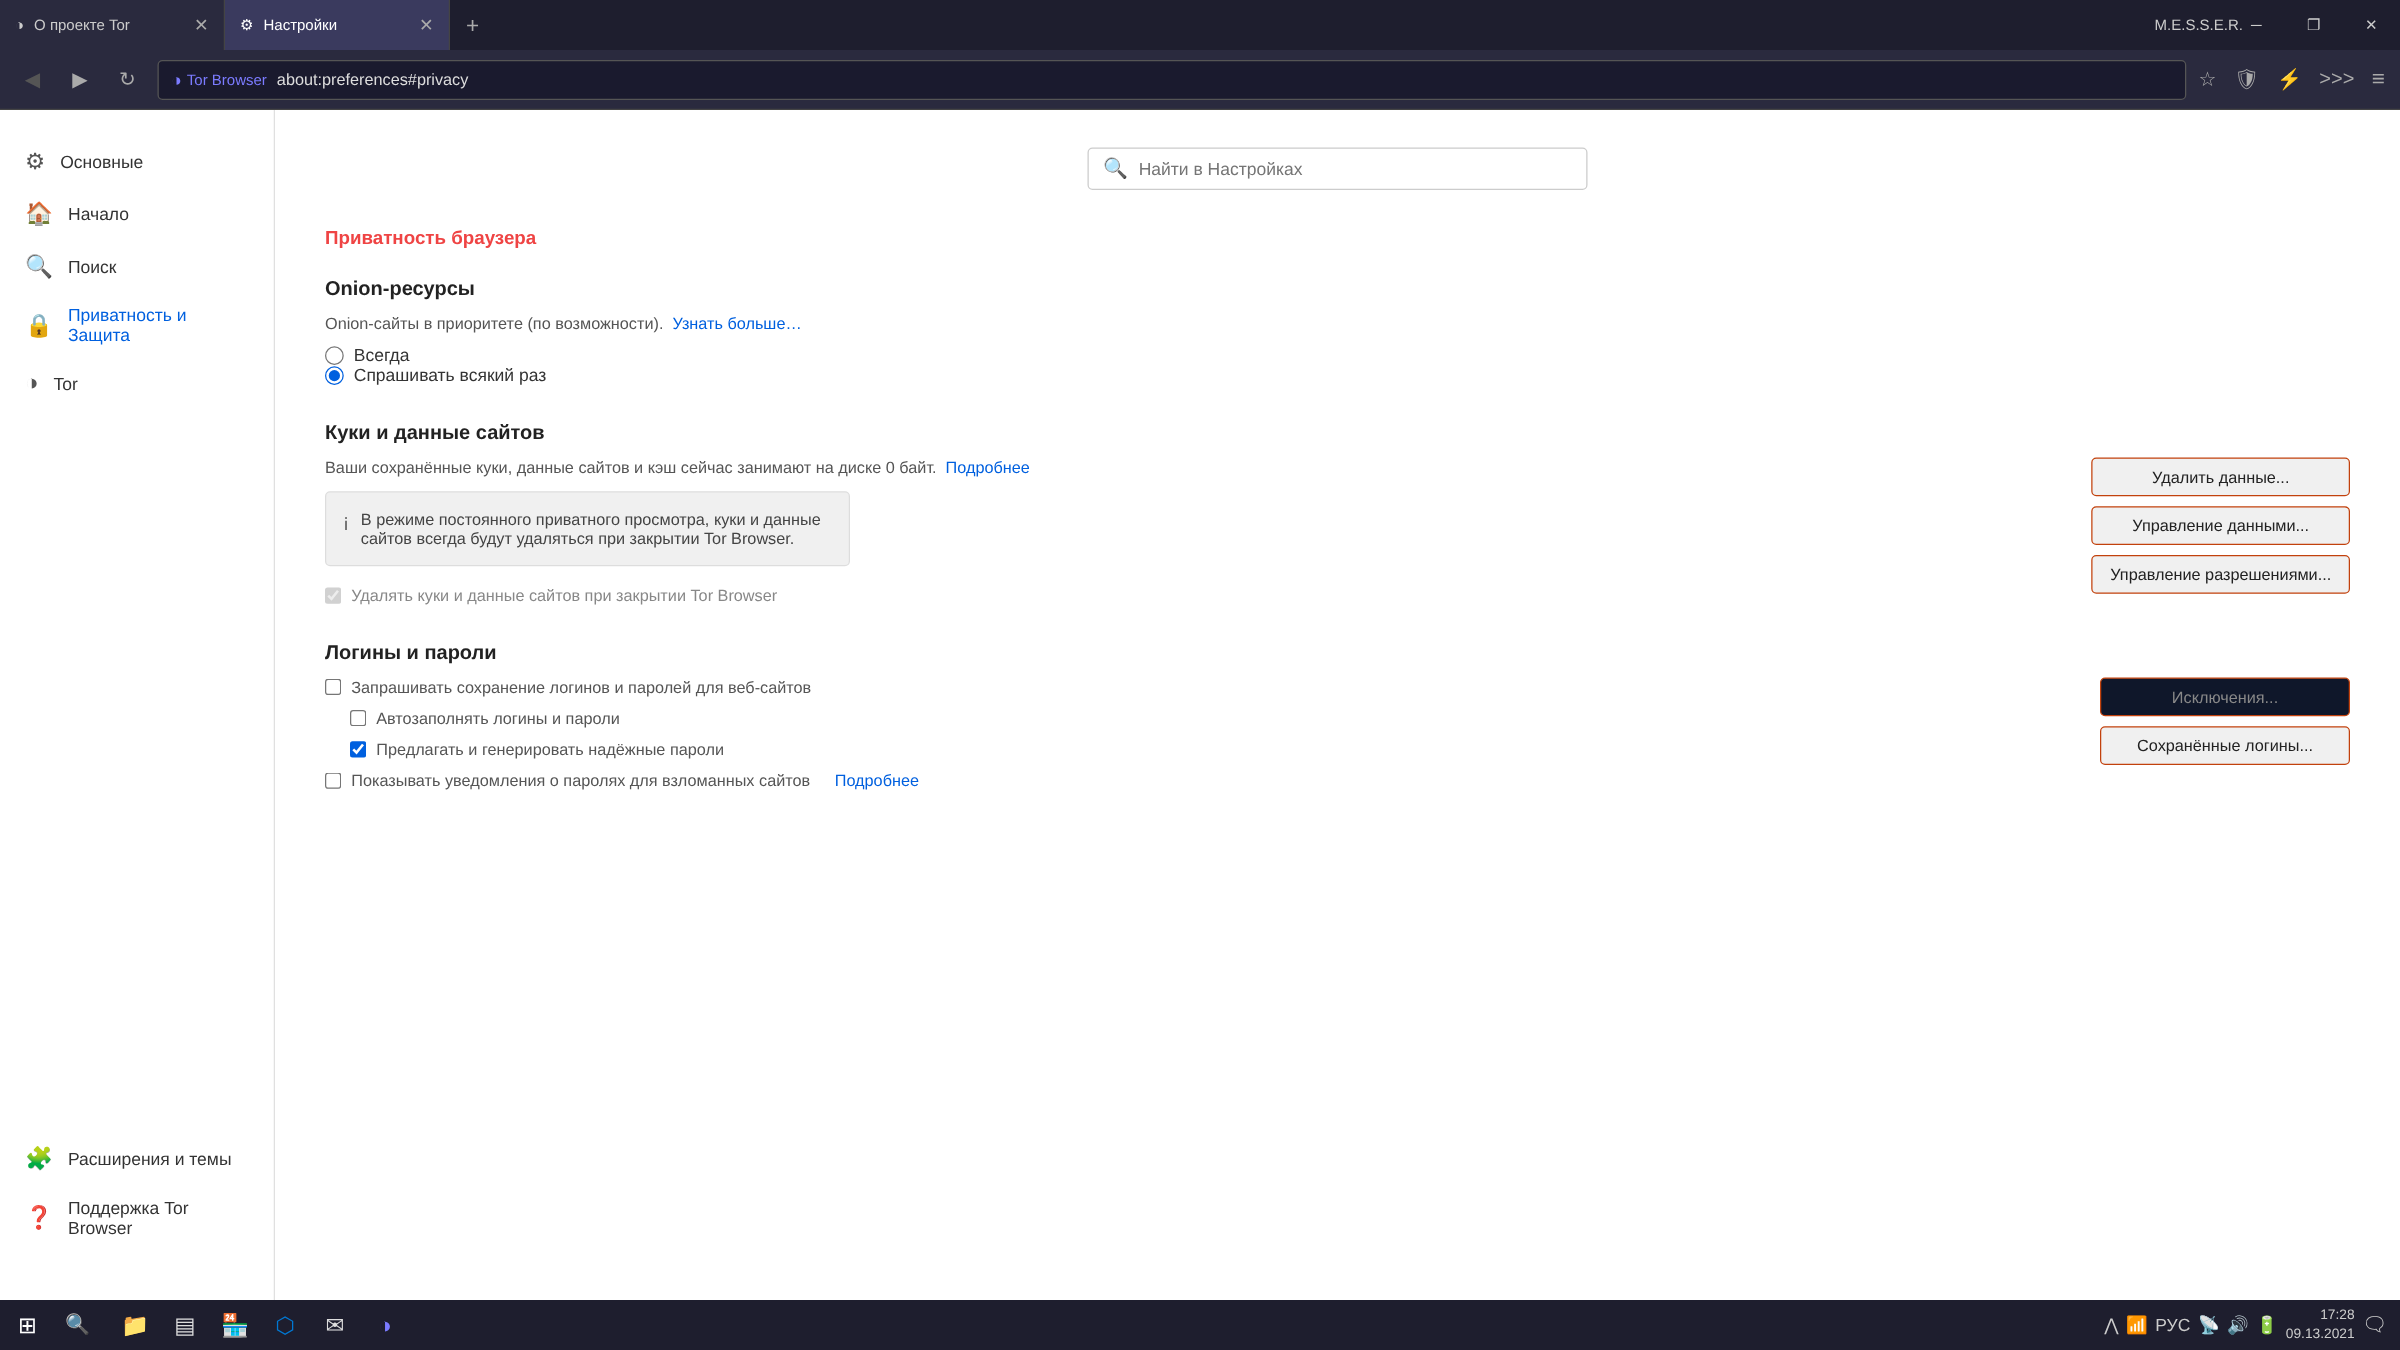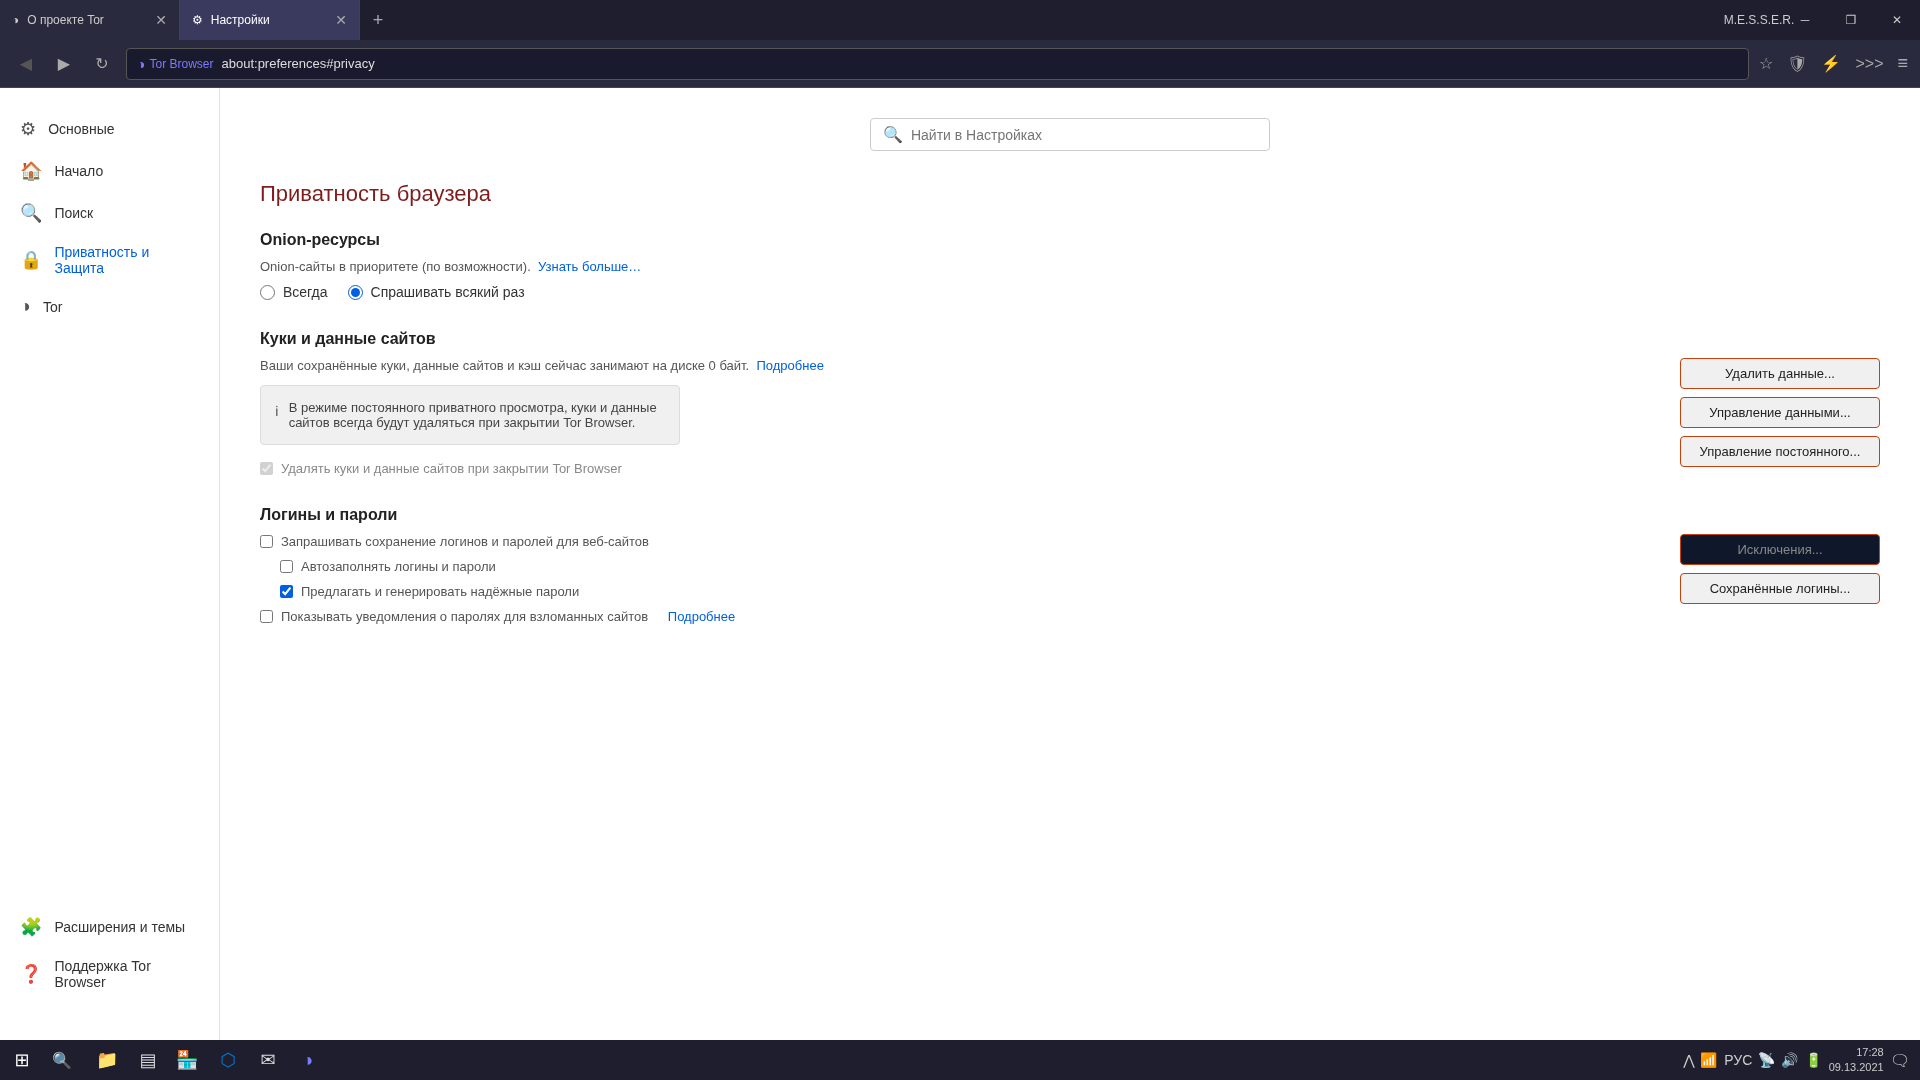--- a/index.html
+++ b/index.html
@@ -172,39 +172,39 @@
       border: none;
       outline: none;
       font-size: 14px;
       color: #333;
       width: 100%;
       background: transparent;
     }
 
     
     .page-title {
-      font-size: 22px;
-      font-weight: 400;
-      color: #7f1d1d;
+      font-size: 15px;
+      font-weight: 700;
+      color: #ef4444;
       margin-bottom: 24px;
     }
 
     
     .section { margin-bottom: 30px; }
     .section-title {
       font-size: 16px;
       font-weight: bold;
       color: #222;
       margin-bottom: 10px;
     }
     .section-desc { font-size: 13px; color: #555; margin-bottom: 10px; }
     .section-desc a { color: #0060df; text-decoration: none; }
 
     
-    .radio-group { display: flex; flex-direction: row; gap: 20px; }
+    .radio-group { display: flex; flex-direction: column; gap: 0; }
     .radio-option { display: flex; align-items: center; gap: 8px; font-size: 14px; color: #333; cursor: pointer; }
     .radio-option input[type="radio"] { accent-color: #0060df; width: 15px; height: 15px; }
 
     
     .cookies-row { display: flex; align-items: flex-start; gap: 22px; }
     .cookies-left { flex: 1; }
     .cookies-right { display: flex; flex-direction: column; gap: 8px; min-width: 200px; }
     .info-box {
       background: #f0f0f0;
       border: 1px solid #ddd;
@@ -446,21 +446,21 @@
             <span>В режиме постоянного приватного просмотра, куки и данные сайтов всегда будут удаляться при закрытии Tor Browser.</span>
           </div>
           <div class="checkbox-row">
             <input type="checkbox" checked="" disabled="" style="">
             <span>Удалять куки и данные сайтов при закрытии Tor Browser</span>
           </div>
         </div>
         <div class="cookies-right">
           <button class="btn-secondary">Удалить данные...</button>
           <button class="btn-secondary">Управление данными...</button>
-          <button class="btn-secondary">Управление постоянного...</button>
+          <button class="btn-secondary">Управление разрешениями...</button>
         </div>
       </div>
     </div>
 
     <div class="section logins-section">
       <div class="section-title">Логины и пароли</div>
       <div class="logins-row">
         <div class="logins-left">
           <label class="checkbox-option">
             <input type="checkbox" style="">

